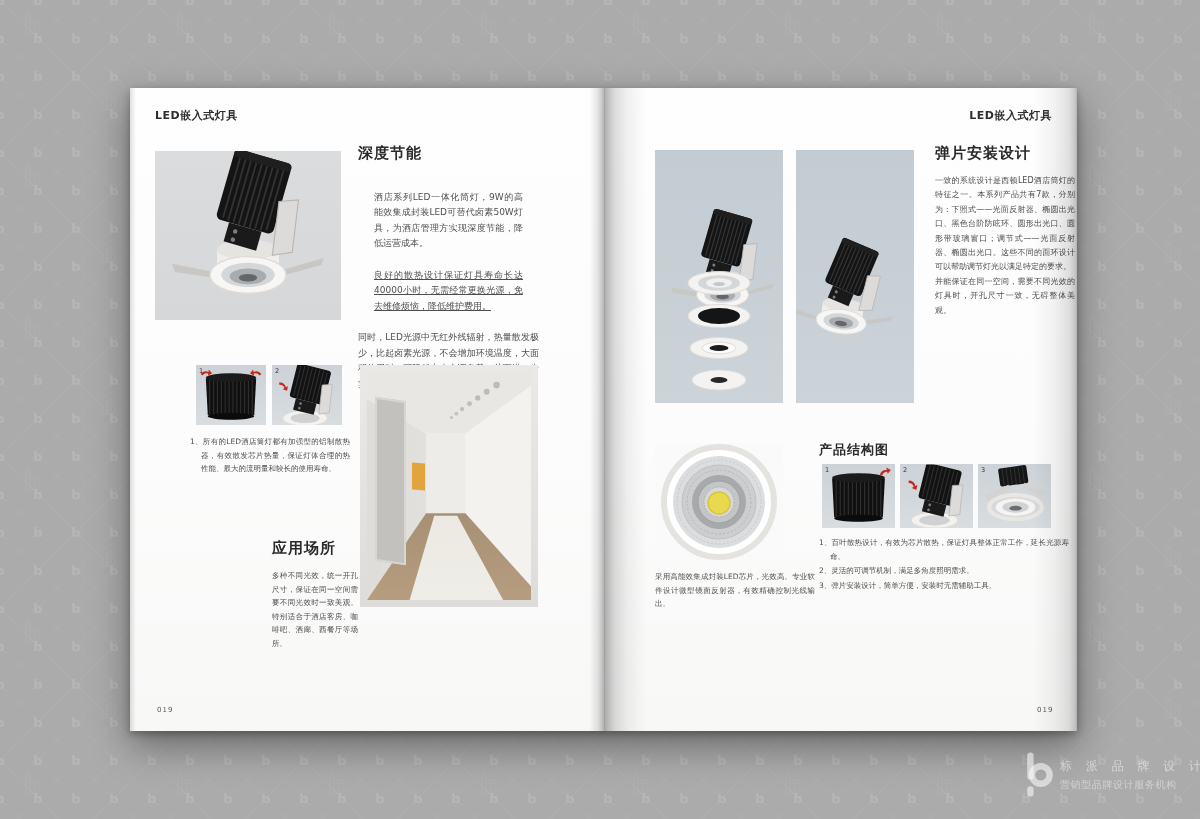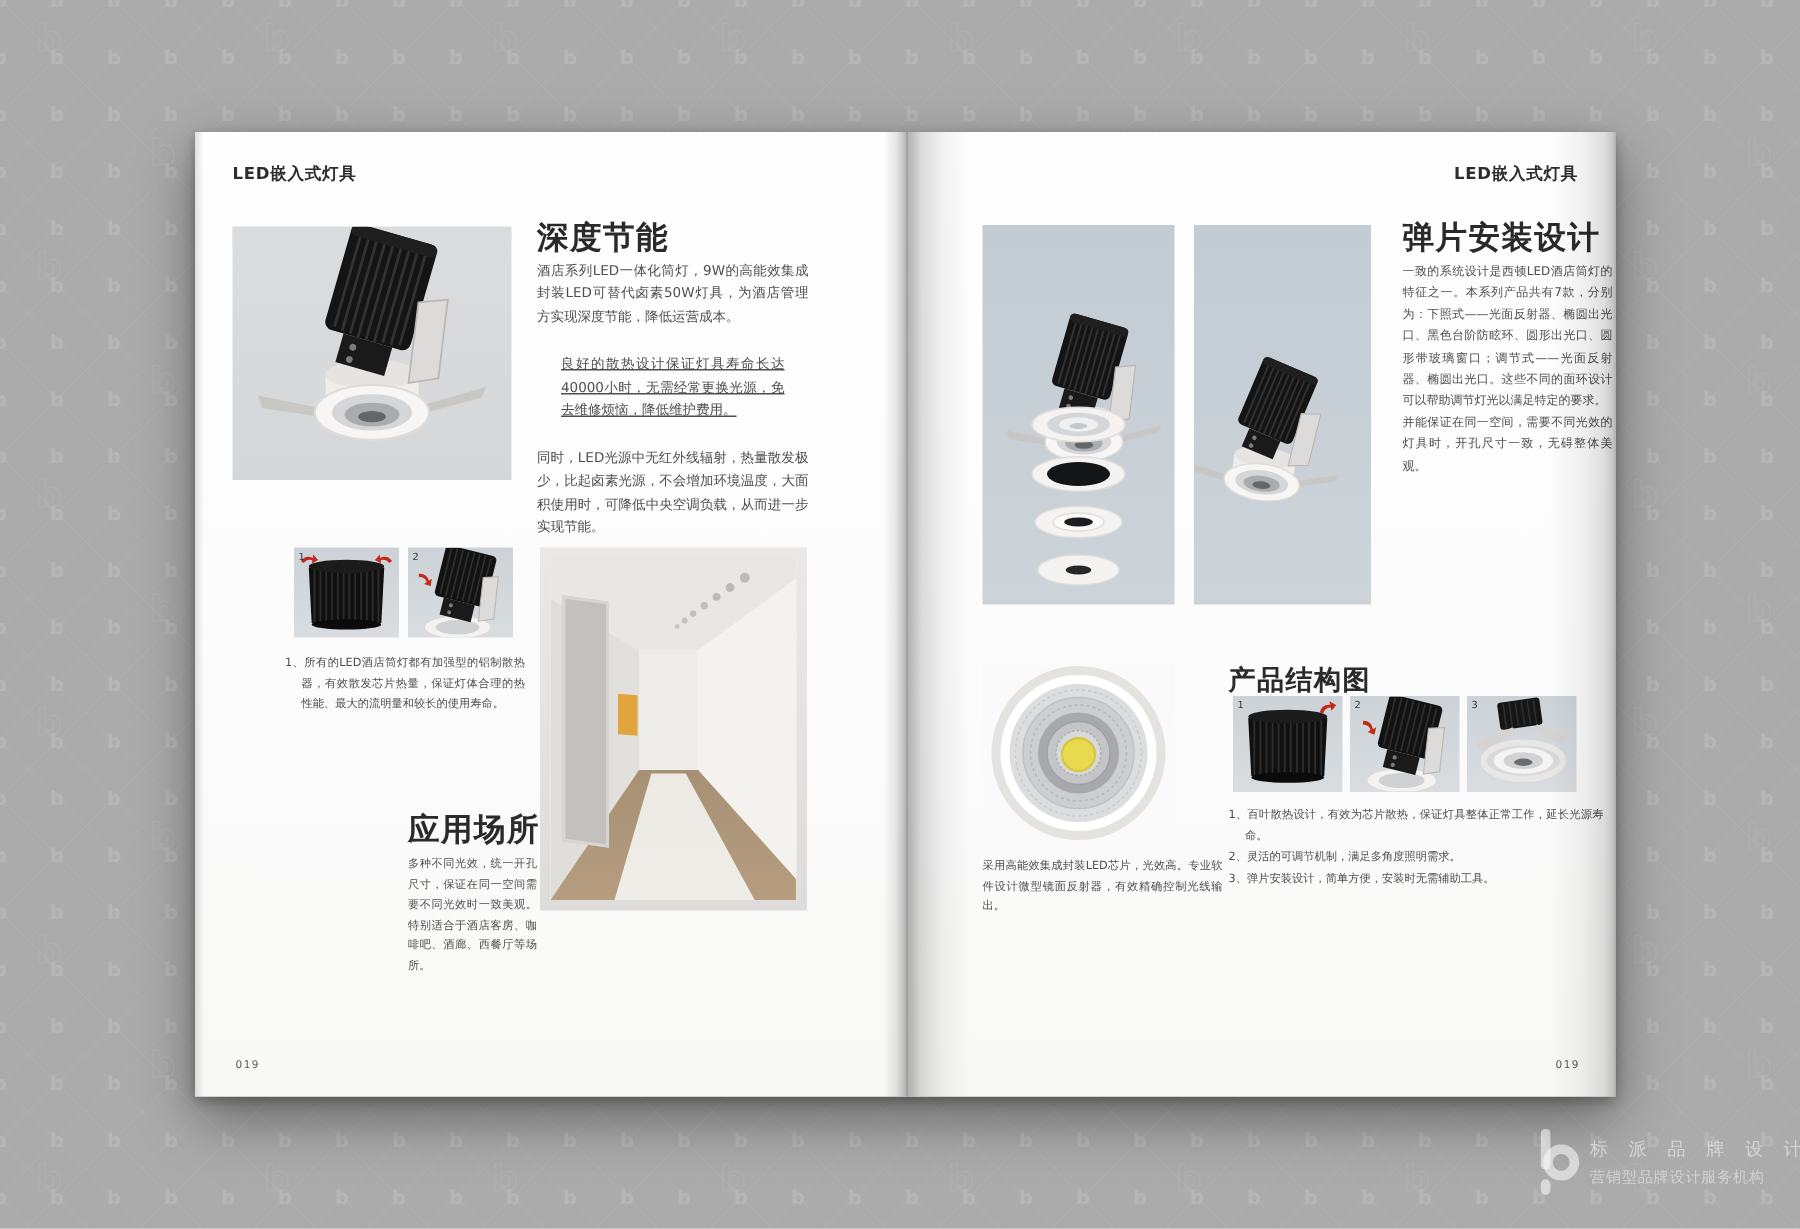--- a/index.html
+++ b/index.html
@@ -14,22 +14,22 @@
   .page-left::before{content:"";position:absolute;left:0;top:0;bottom:0;width:6px;
       background:linear-gradient(to right,rgba(0,0,0,.12),rgba(0,0,0,0));pointer-events:none;}
   .page-left::after{content:"";position:absolute;right:0;top:0;bottom:0;width:16px;
       background:linear-gradient(to right,rgba(0,0,0,0),rgba(0,0,0,.10) 55%,rgba(0,0,0,.26) 90%,rgba(0,0,0,.40));pointer-events:none;z-index:9;}
   .page-right::before{content:"";position:absolute;left:0;top:0;bottom:0;width:42px;
       background:linear-gradient(to right,rgba(0,0,0,.30),rgba(0,0,0,.14) 22%,rgba(0,0,0,.05) 55%,rgba(0,0,0,0));pointer-events:none;z-index:9;}
   .page-right::after{content:"";position:absolute;right:0;top:0;bottom:0;width:44px;
       background:linear-gradient(to right,rgba(0,0,0,0),rgba(0,0,0,.05) 50%,rgba(0,0,0,.12) 82%,rgba(0,0,0,.22) 96%,rgba(0,0,0,.30));pointer-events:none;z-index:9;}
   .abs{position:absolute;}
   .hdr{font-size:11px;font-weight:bold;color:#2d2d2d;letter-spacing:.5px;}
-  .h2{font-size:21px;font-weight:bold;color:#2a2a2a;letter-spacing:1px;}
-  .h3{font-size:18px;font-weight:bold;color:#2a2a2a;letter-spacing:1px;}
+  .h2{font-size:15px;font-weight:bold;color:#2a2a2a;letter-spacing:1px;}
+  .h3{font-size:13px;font-weight:bold;color:#2a2a2a;letter-spacing:1px;}
   .body-txt{font-size:9px;color:#4e4e4e;line-height:1.72;text-align:justify;}
   .small-txt{font-size:7.5px;color:#4e4e4e;line-height:1.8;text-align:justify;}
   .pnum{font-size:7px;color:#5a5a5a;letter-spacing:1px;}
   .imgbox{overflow:hidden;}
   .photo-main{background:linear-gradient(180deg,#dadcde,#d5d7d9);}
   .panel{background:linear-gradient(180deg,#c3ccd3,#ccd3d9);}
   .thumb{background:linear-gradient(180deg,#ccd2d7,#d9dde0);}
   .thumb .lbl{position:absolute;left:3px;top:2px;font-size:6.5px;color:#333;}
   .chipbox{background:#fbfafa;}
   .list p{margin:0 0 1px 0;padding-left:11px;text-indent:-11px;}
@@ -142,21 +142,21 @@
       <div class="abs hdr" style="left:25px;top:20px;">LED嵌入式灯具</div>
 
       <div class="abs imgbox photo-main" style="left:25px;top:63px;width:186px;height:169px;">
         <svg viewBox="0 0 120 120" width="186" height="169" preserveAspectRatio="xMidYMid meet">
           <use href="#fixture"></use>
         </svg>
       </div>
 
       <div class="abs h2" style="left:228px;top:56px;">深度节能</div>
       <div class="abs body-txt" style="left:228px;top:86px;width:181px;">
-        <p style="margin:0;">酒店系列LED一体化筒灯，9W的高能效集成封装LED可替代卤素50W灯具，为酒店管理方实现深度节能，降低运营成本。</p>
+        <p style="margin:16px;">酒店系列LED一体化筒灯，9W的高能效集成封装LED可替代卤素50W灯具，为酒店管理方实现深度节能，降低运营成本。</p>
         <p style="margin:16px;text-decoration:underline;">良好的散热设计保证灯具寿命长达40000小时，无需经常更换光源，免去维修烦恼，降低维护费用。</p>
         <p style="margin:0;">同时，LED光源中无红外线辐射，热量散发极少，比起卤素光源，不会增加环境温度，大面积使用时，可降低中央空调负载，从而进一步实现节能。</p>
       </div>
 
       <div class="abs imgbox thumb" style="left:66px;top:277px;width:70px;height:60px;">
         <svg viewBox="0 0 72 62" width="70" height="60">
           <use href="#hs-front"></use>
           <use href="#rarrow" width="12" height="12" transform="translate(4,3) rotate(30 6 6)"></use>
           <g transform="translate(68,3) scale(-1,1)">
               <use href="#rarrow" width="12" height="12" transform="rotate(30 6 6)"></use>

